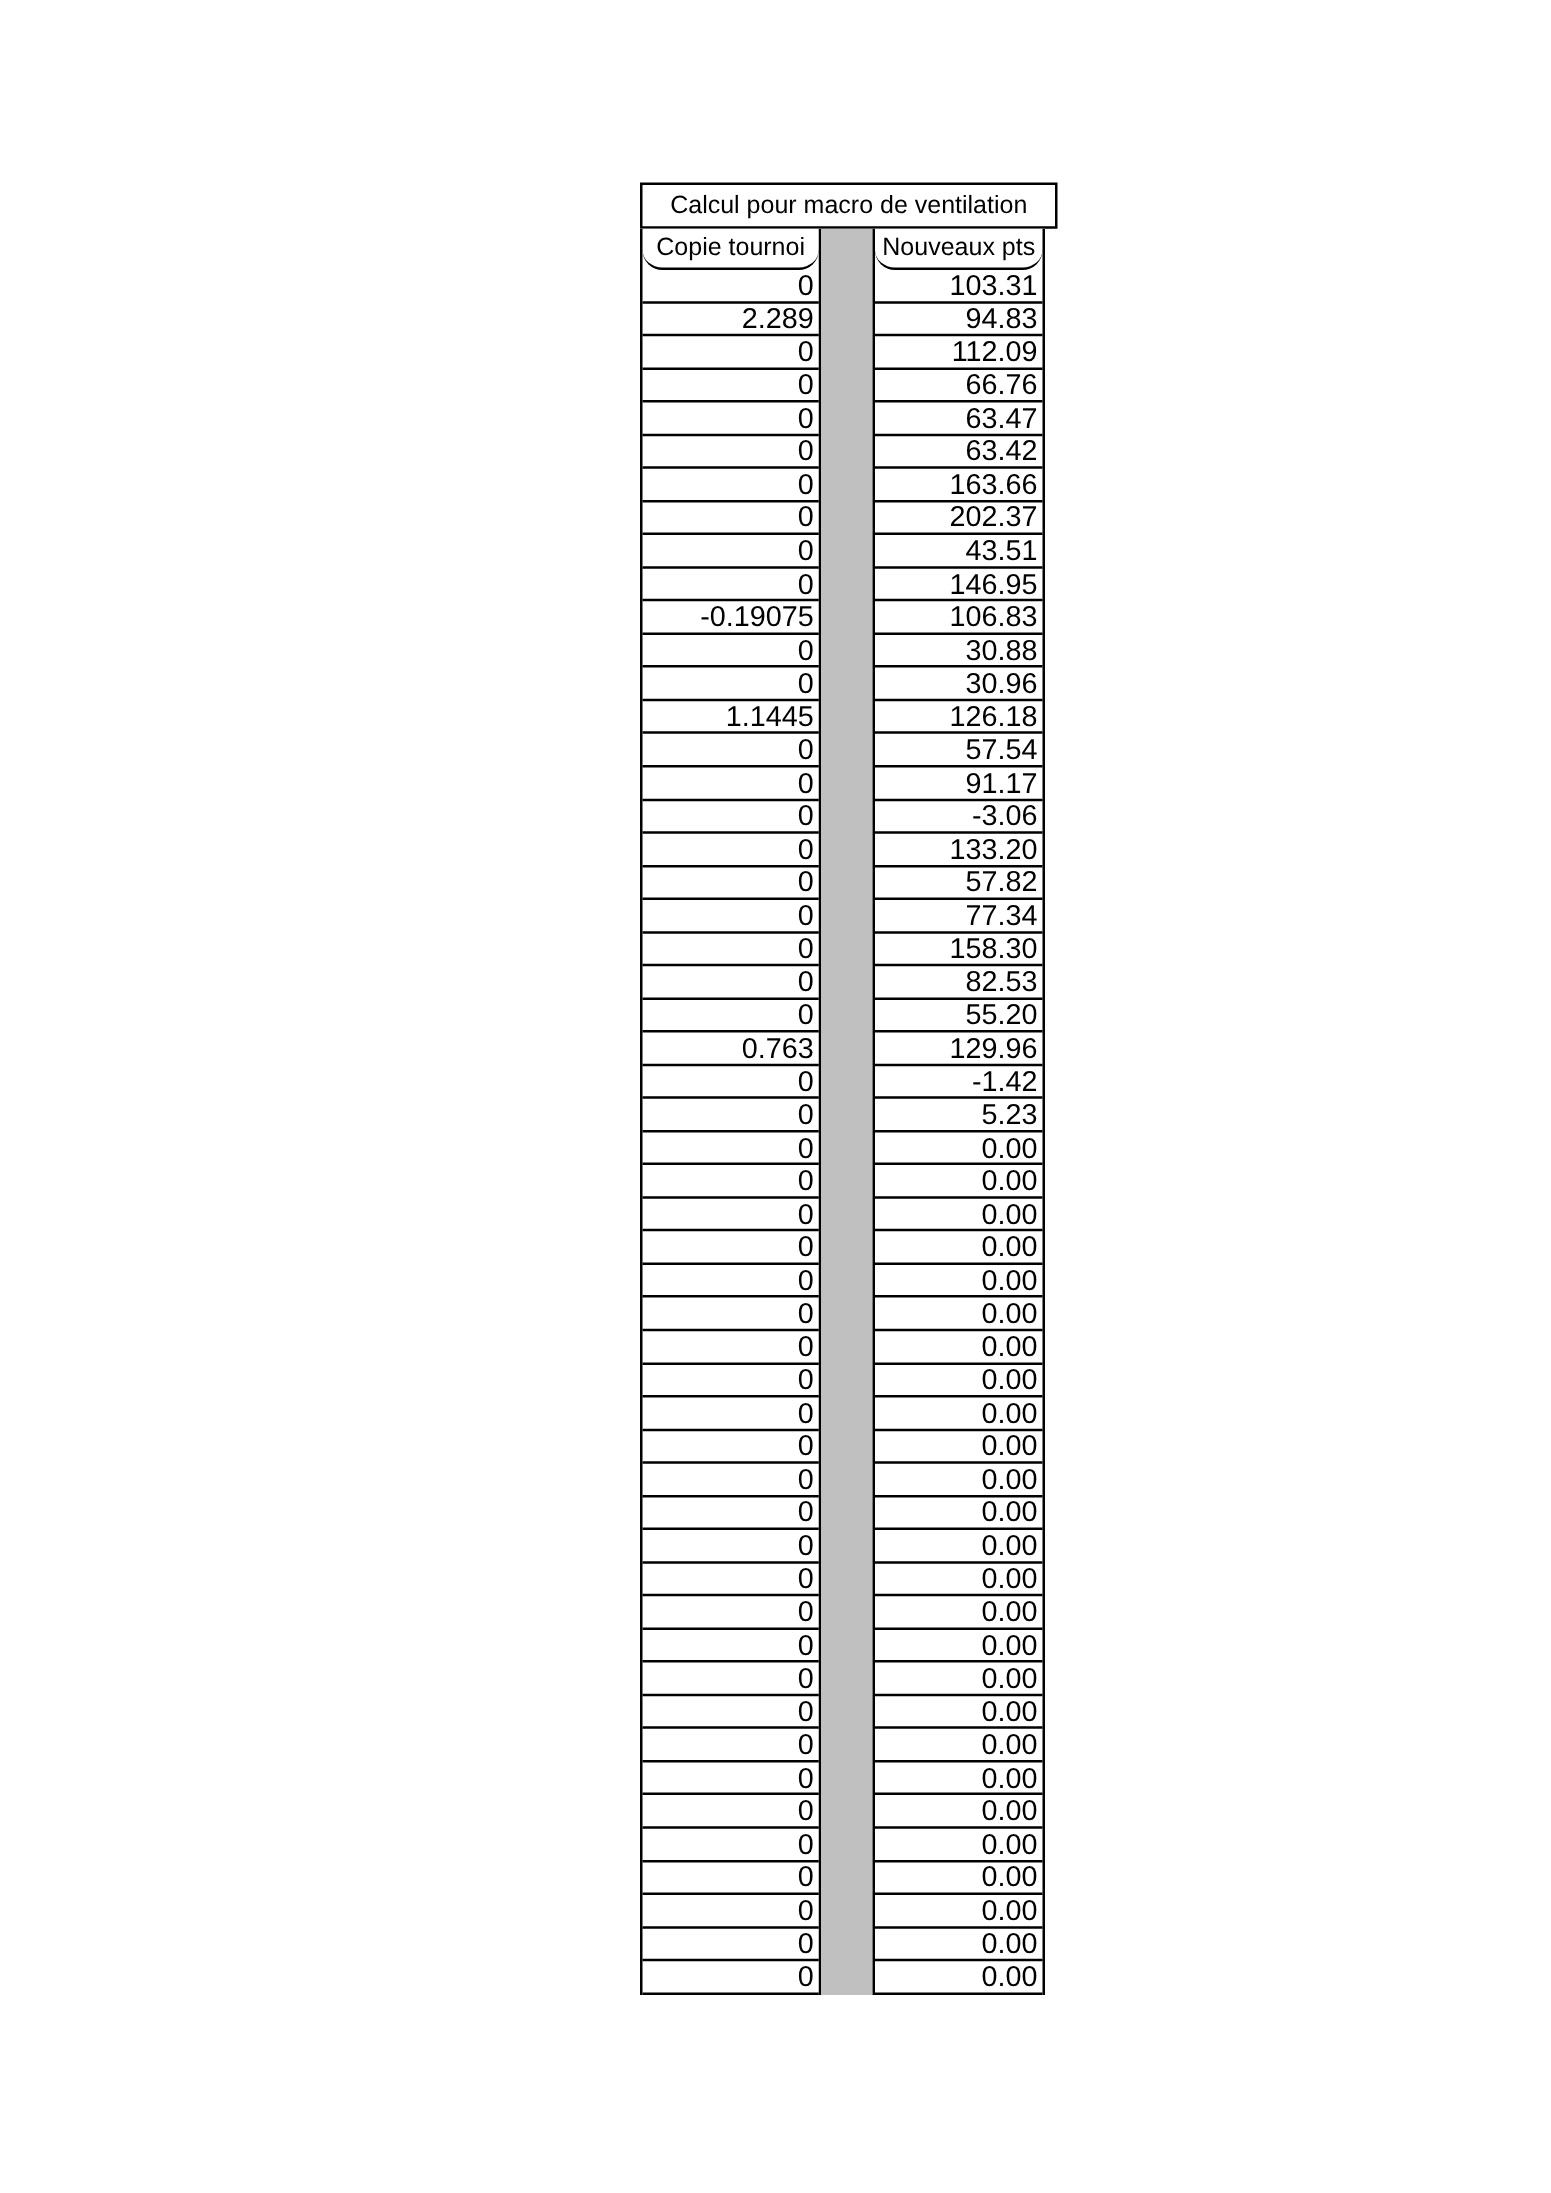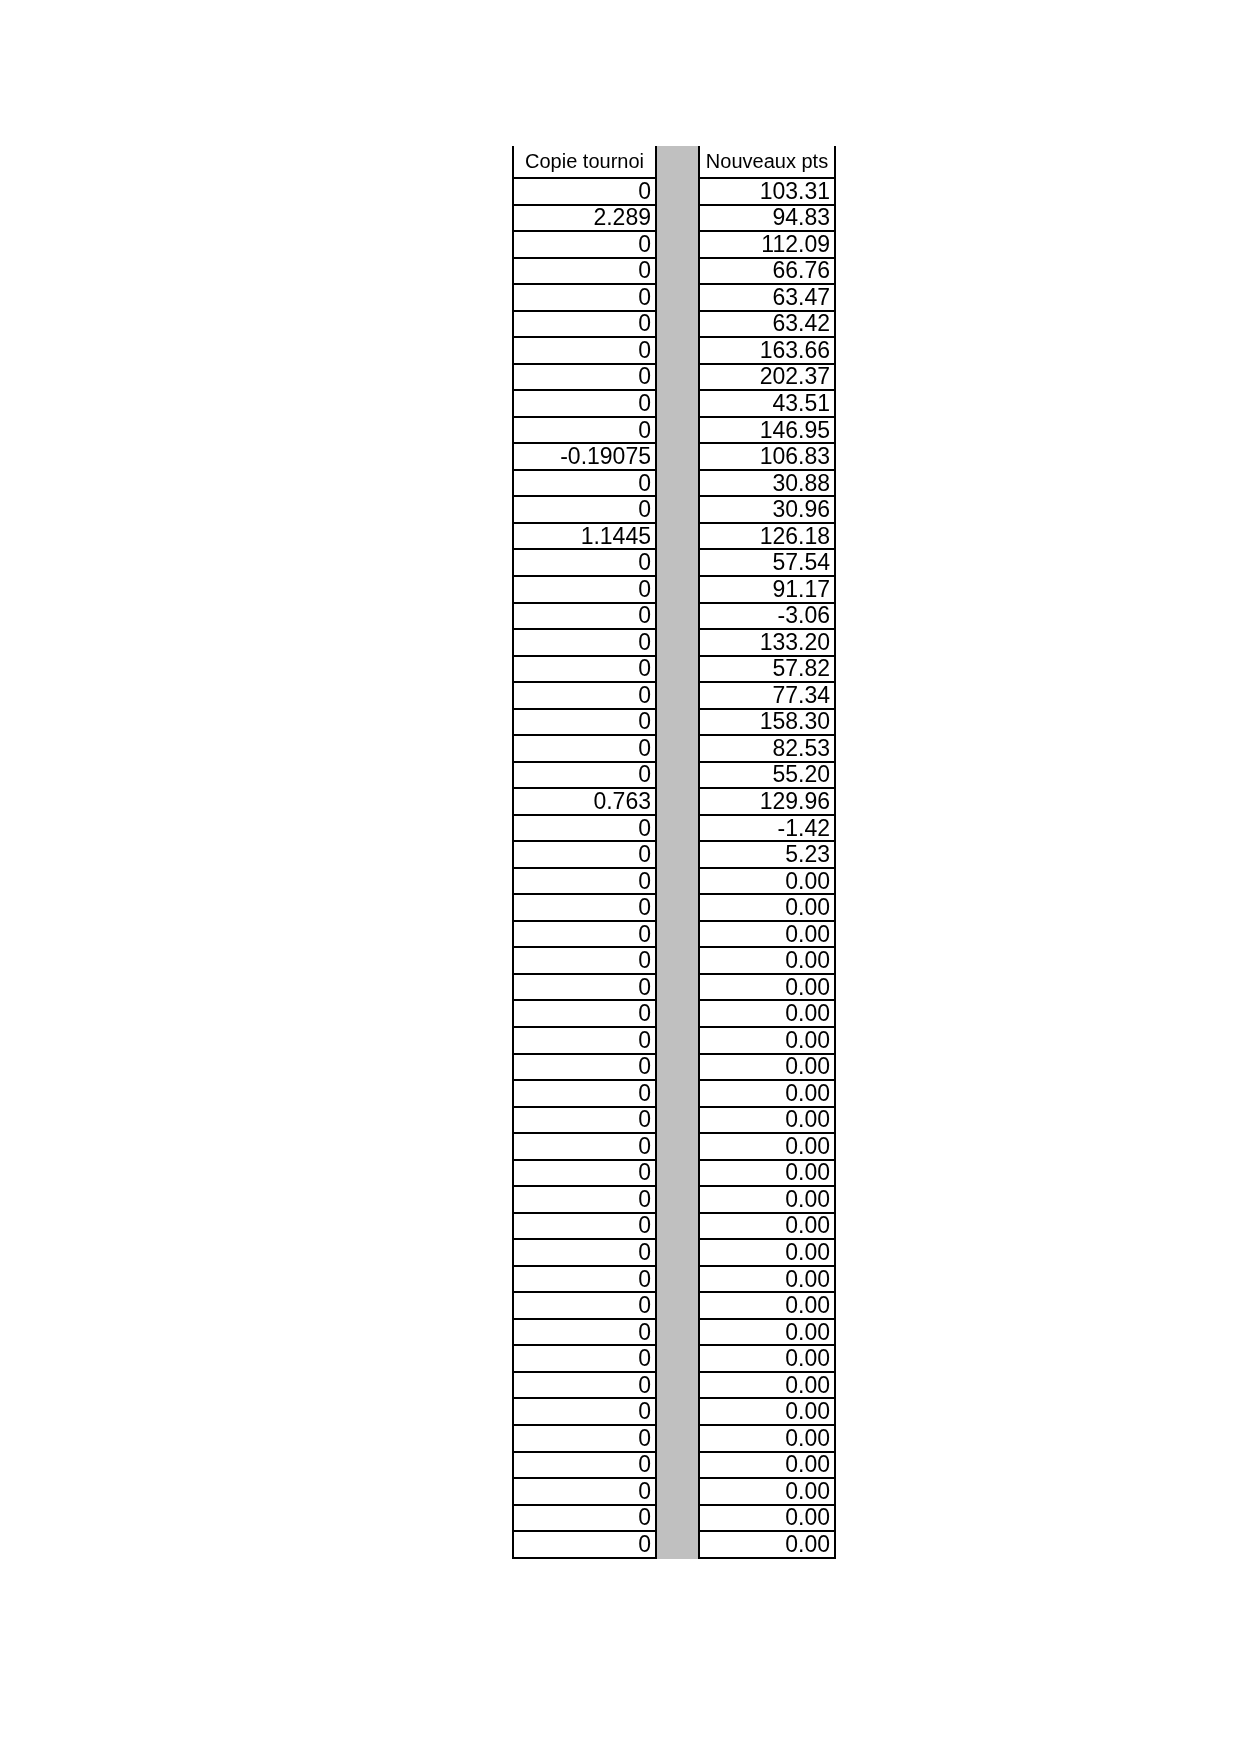--- a/index.html
+++ b/index.html
@@ -51,39 +51,41 @@
   .hcell {
     box-sizing: border-box;
     height: 33px;
     border-bottom: 2px solid #000;
     display: flex;
     align-items: center;
     justify-content: center;
     font-size: 20px;
     white-space: nowrap;
     overflow: hidden;
+    border-radius: 16px;
   }
   .cell {
     box-sizing: border-box;
     height: 26.54px;
     border-bottom: 2px solid #000;
     display: flex;
     align-items: center;
     justify-content: flex-end;
     padding-right: 4px;
     font-size: 23px;
     line-height: 1;
     white-space: nowrap;
     overflow: hidden;
   }
 </style>
 </head>
 <body>
 
 <div class="ptable">
+  <div class="title-row">Calcul pour macro de ventilation</div>
   <div class="cols">
     <div class="col col-left">
       <div class="hcell">Copie tournoi</div>
     <div class="cell">0</div>
         <div class="cell">2.289</div>
         <div class="cell">0</div>
         <div class="cell">0</div>
         <div class="cell">0</div>
         <div class="cell">0</div>
         <div class="cell">0</div>

